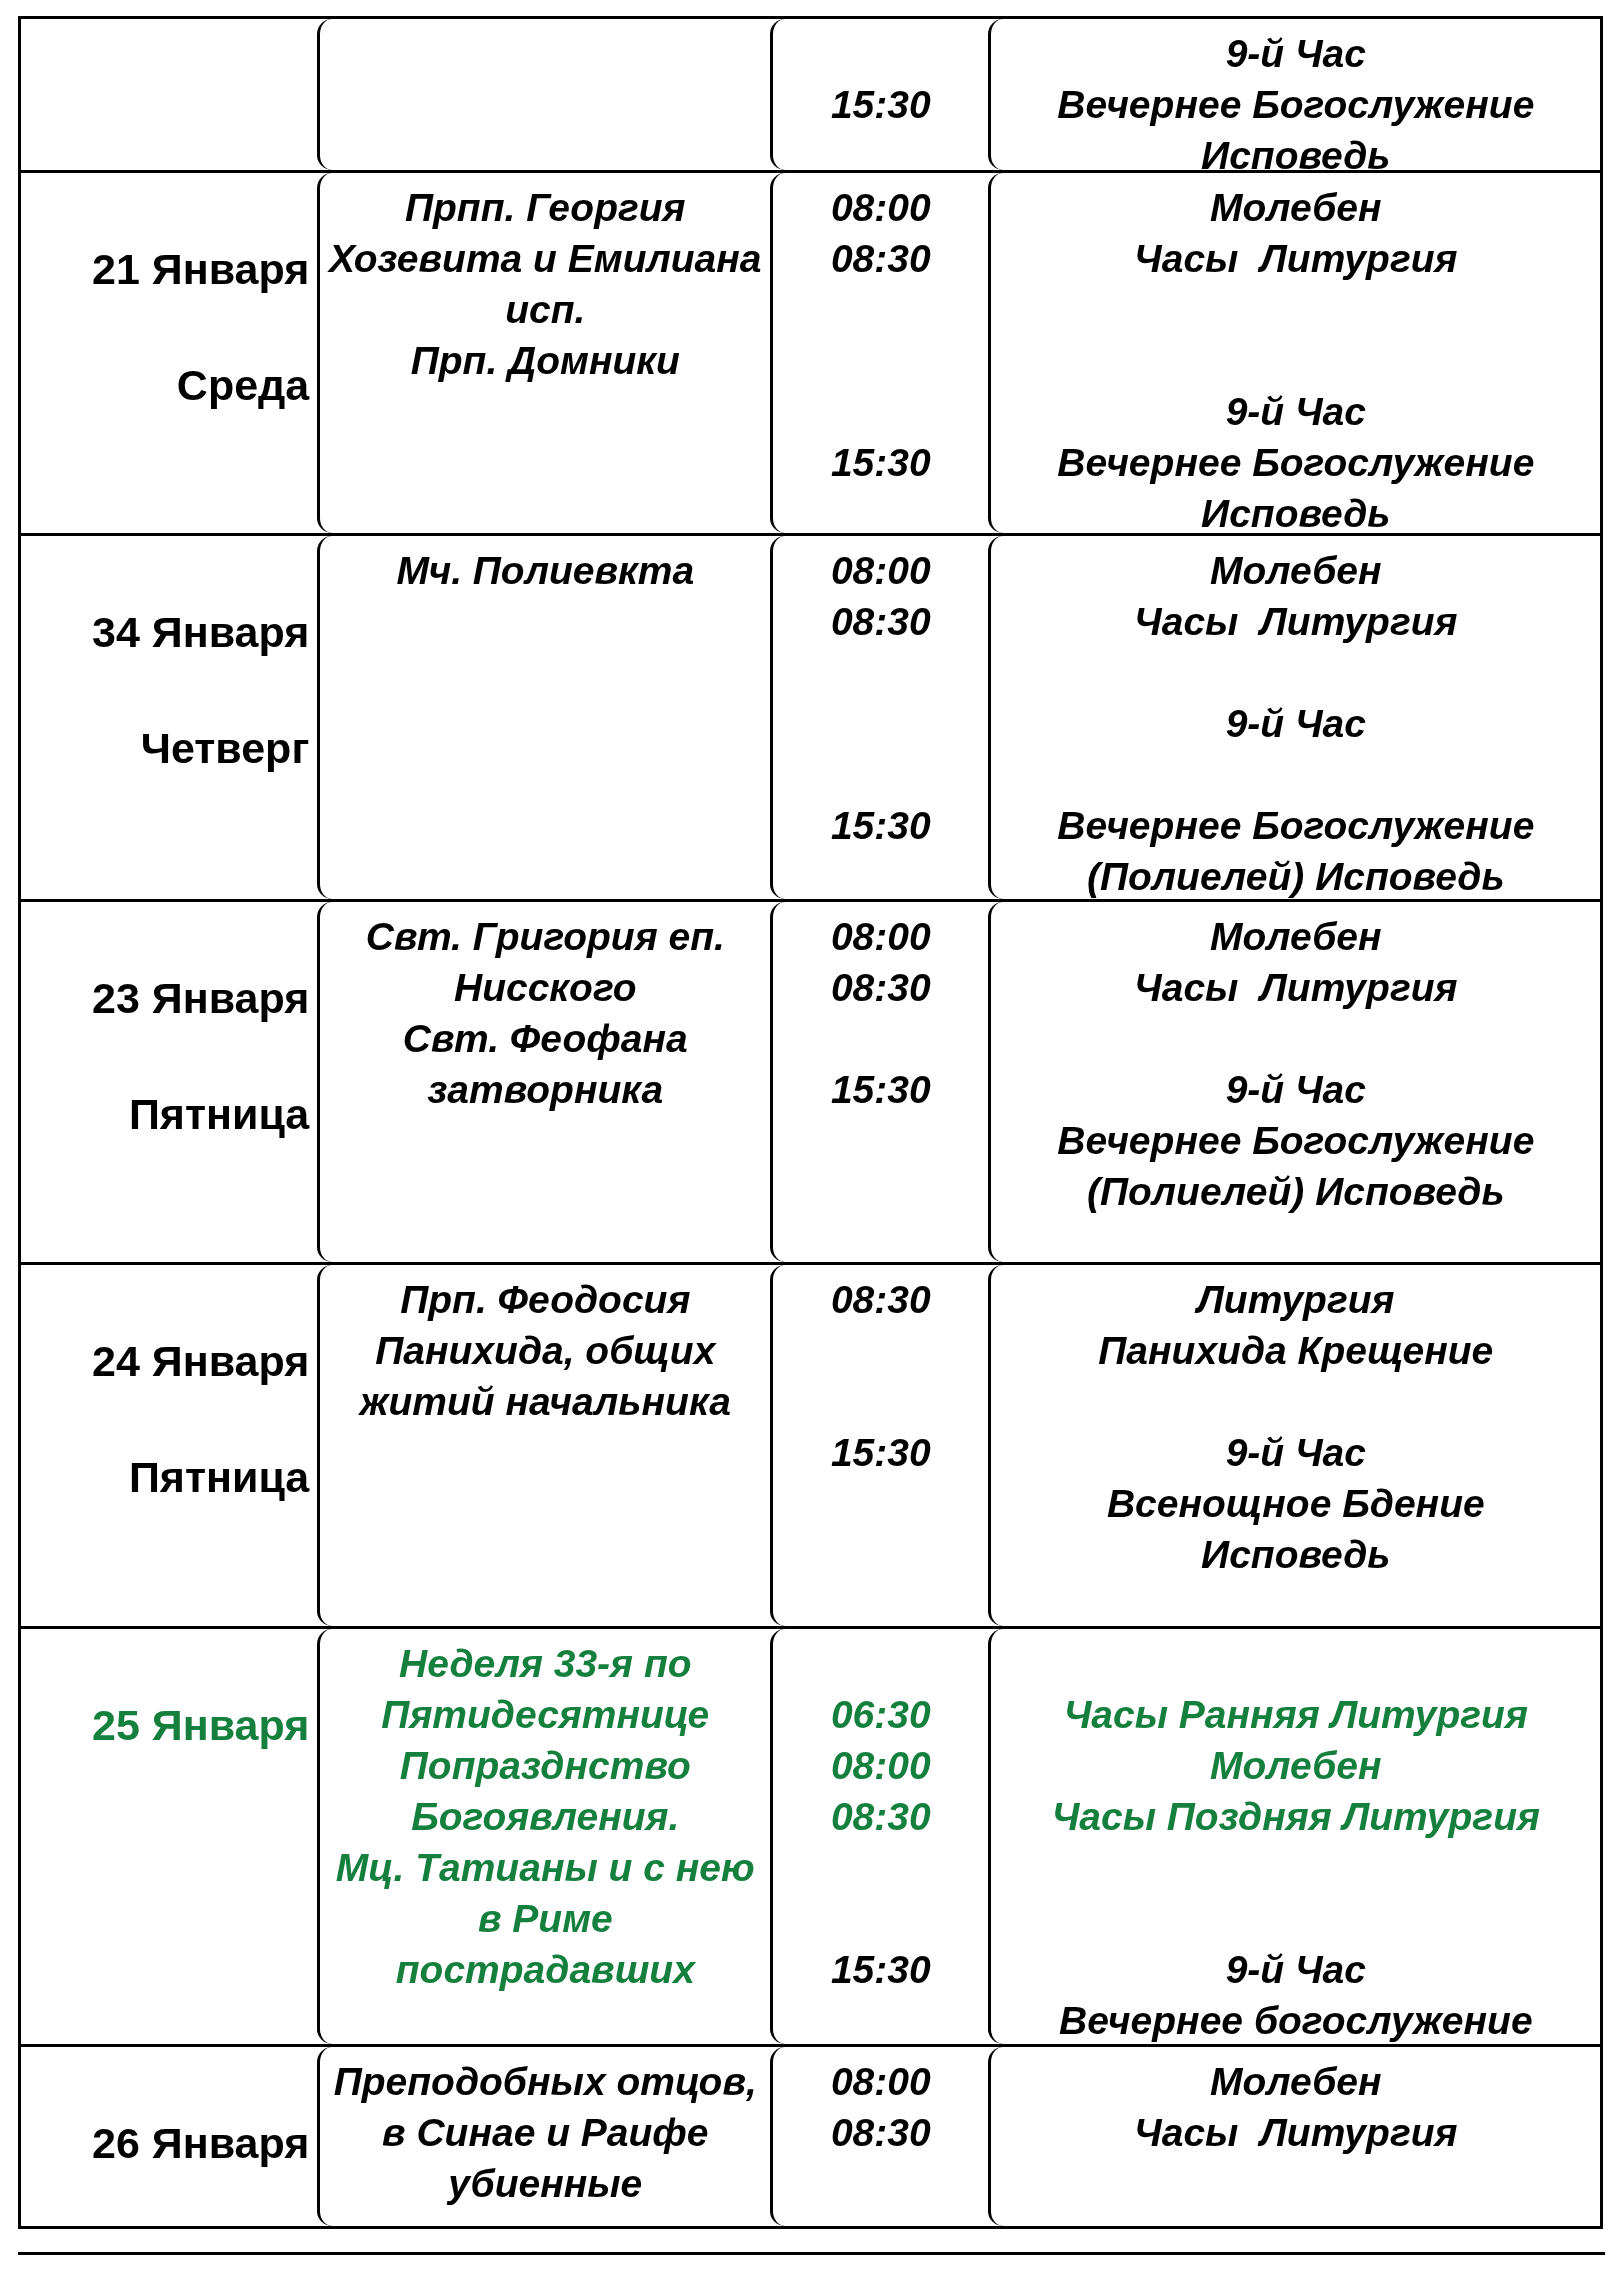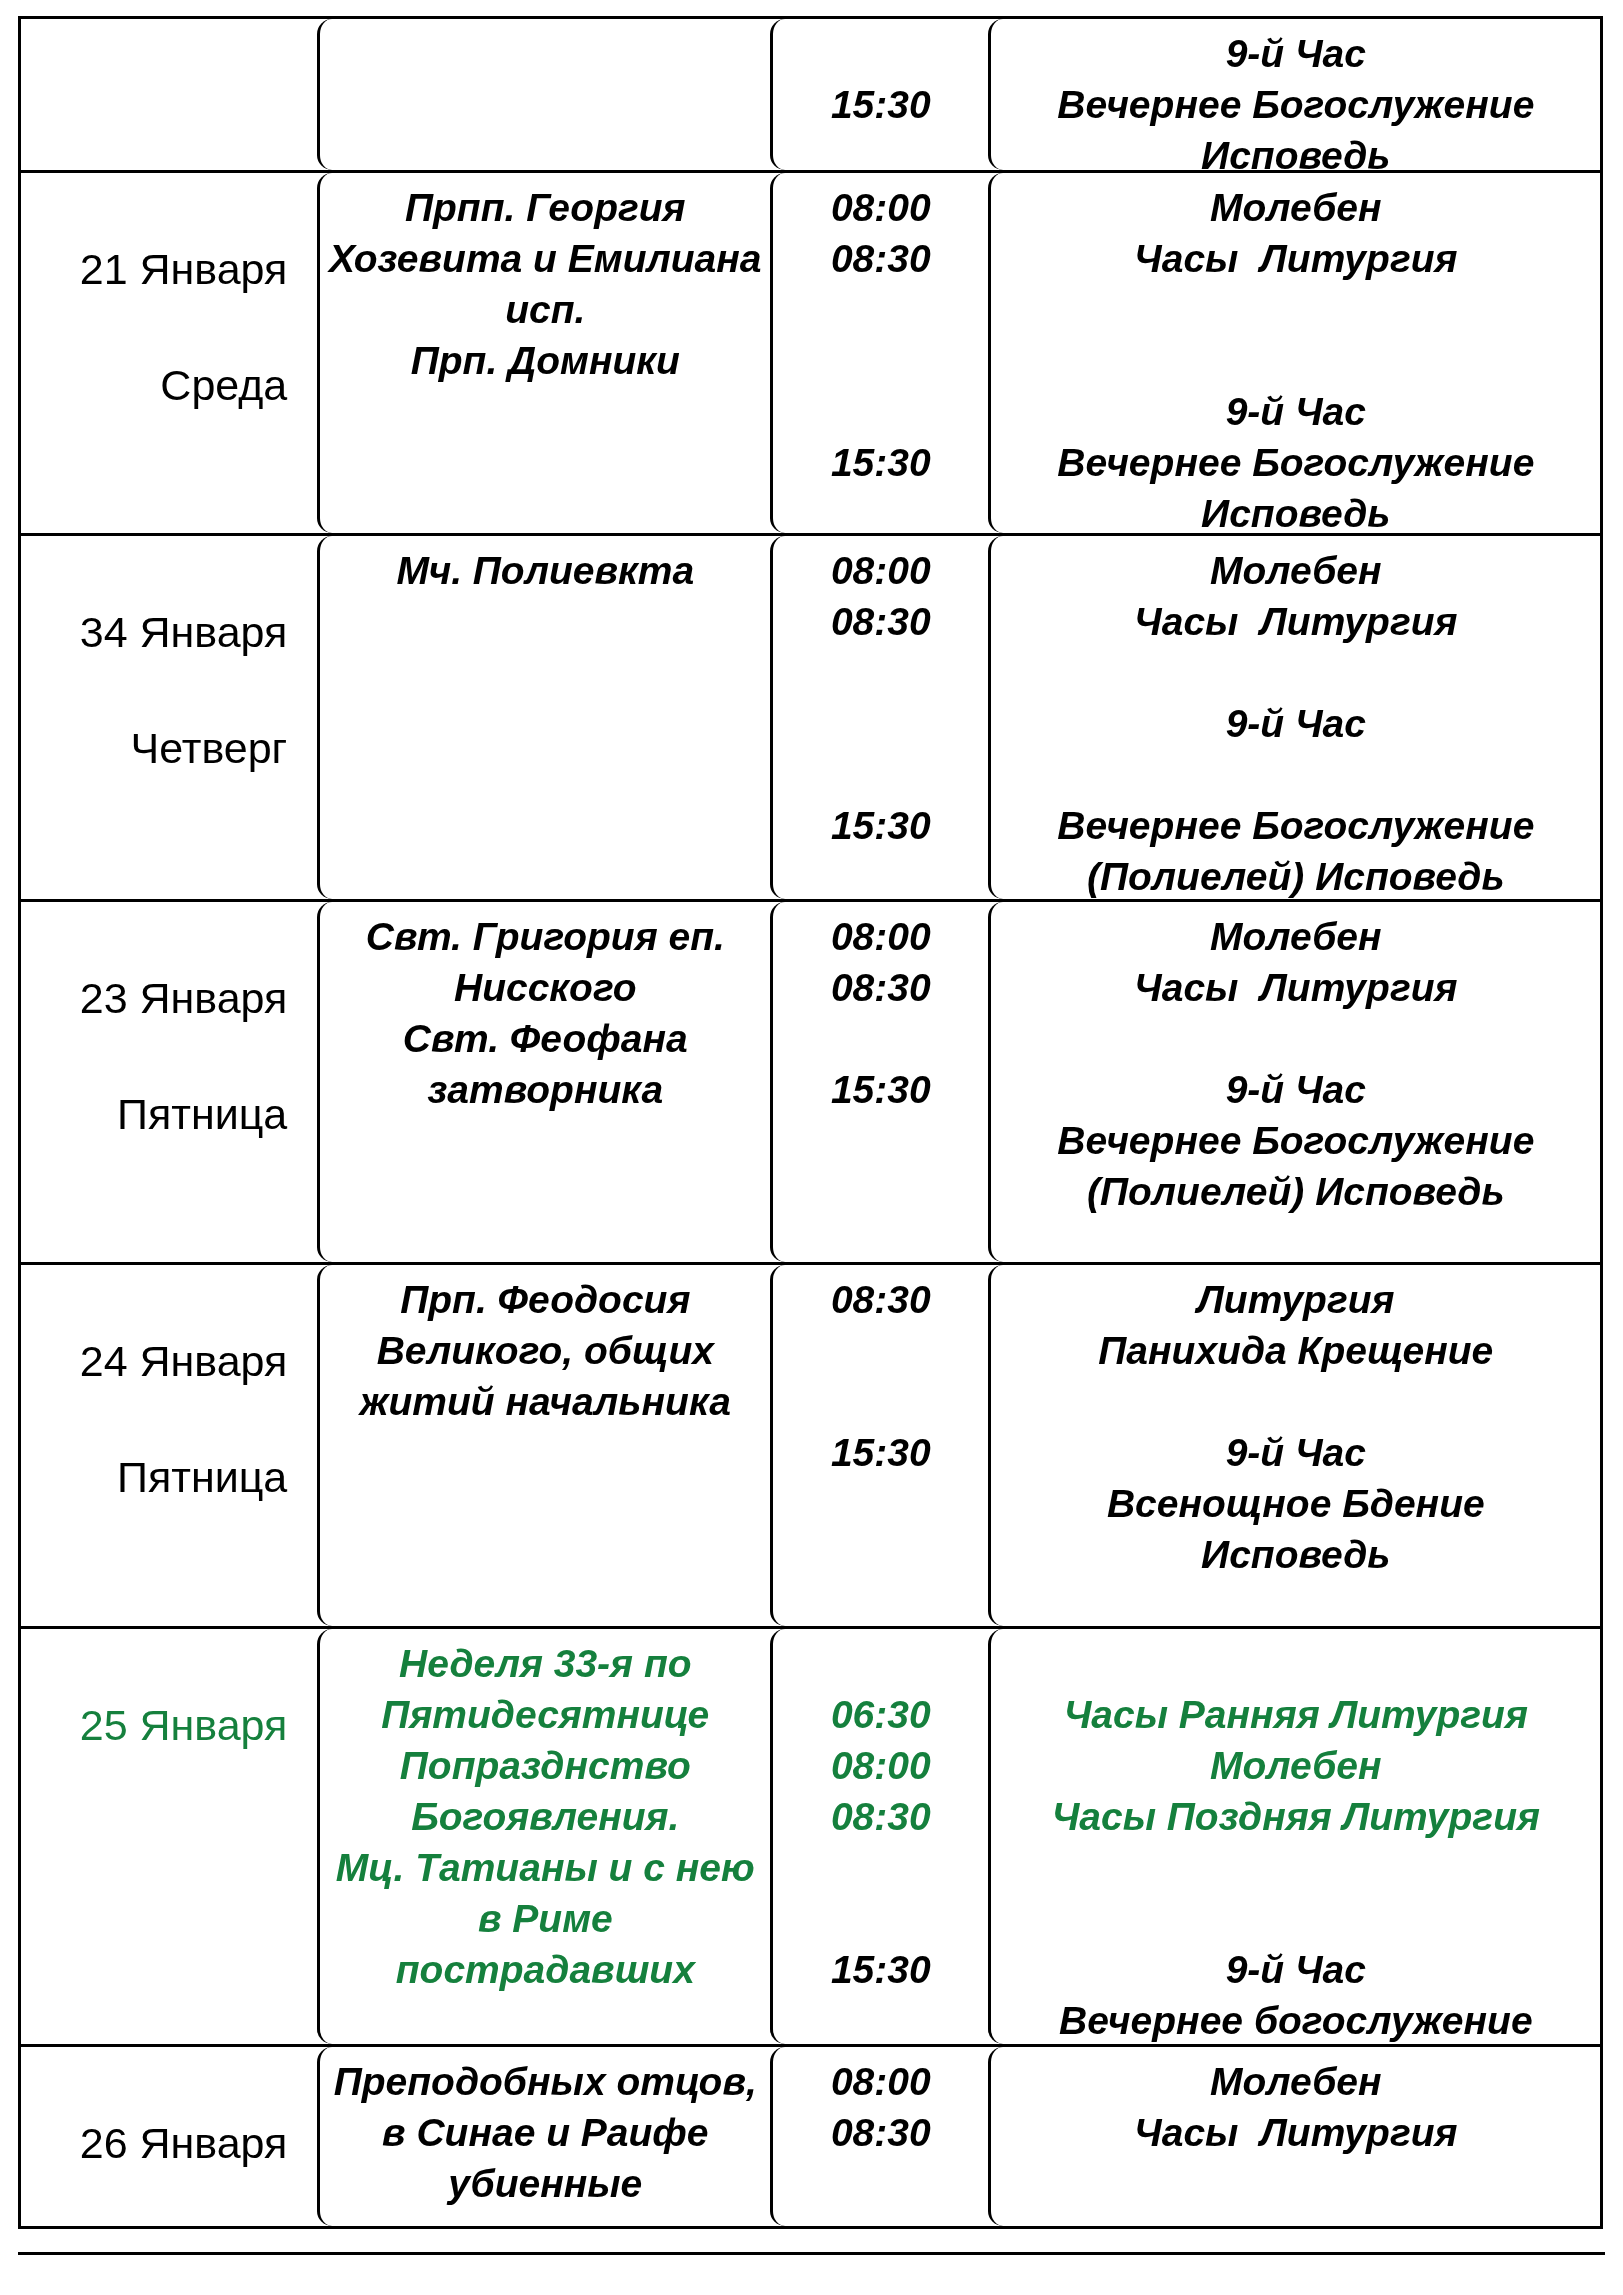--- a/index.html
+++ b/index.html
@@ -21,22 +21,22 @@
   .r3{height:360px;}
   .r4{height:361px;}
   .r5{height:415px;}
   .r6{height:179px;}
   .cell{
     padding-top:9.2px;box-sizing:border-box;
     white-space:pre-line;overflow:hidden;
   }
   .cell + .cell{border-left:3.3px solid #000;}
   .date{
-    text-align:right;padding-right:30px;
-    font-size:43px;line-height:58px;font-weight:normal;
+    text-align:right;padding-right:8px;
+    font-size:43px;line-height:58px;font-weight:bold;
   }
   .dline{white-space:nowrap;}
   .saint,.time,.service{
     text-align:center;font-weight:bold;font-style:italic;
     font-size:39px;line-height:51px;border-radius:15px;
   }
   .red{color:#15803d;}
   .underline-rule{
     position:absolute;left:18.3px;top:2252px;width:1587px;height:2.6px;background:#000;
   }
@@ -130,21 +130,21 @@
 Вечернее Богослужение
 (Полиелей) Исповедь</div>
     </div>
 
     <div class="row r4">
       <div class="cell date">
         <div class="dline">24 Января</div>
         <div class="dline">Пятница</div>
       </div>
       <div class="cell saint">Прп. Феодосия
-Великого, общих
+Панихида, общих
 житий начальника</div>
       <div class="cell time">08:30
 
 
 15:30
 
 </div>
       <div class="cell service">Литургия
 Панихида Крещение
 

